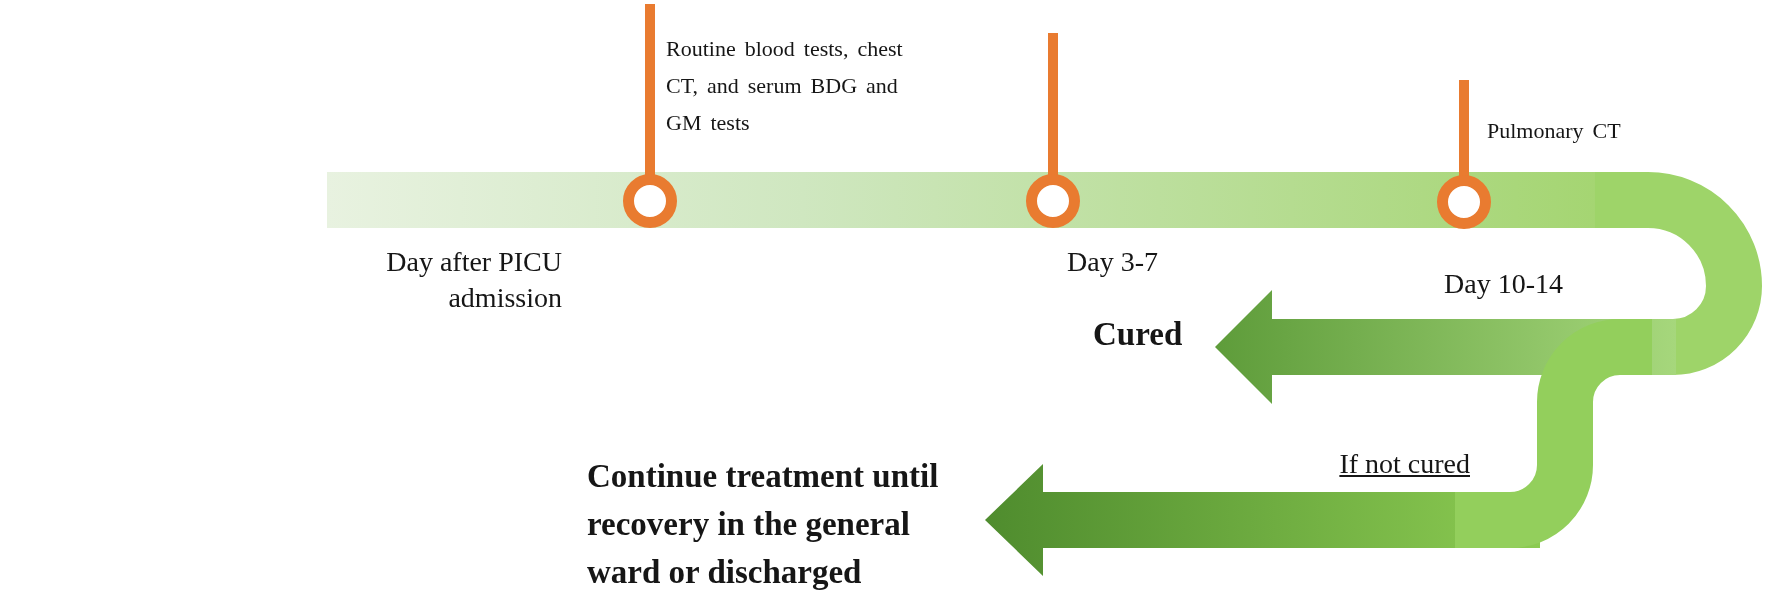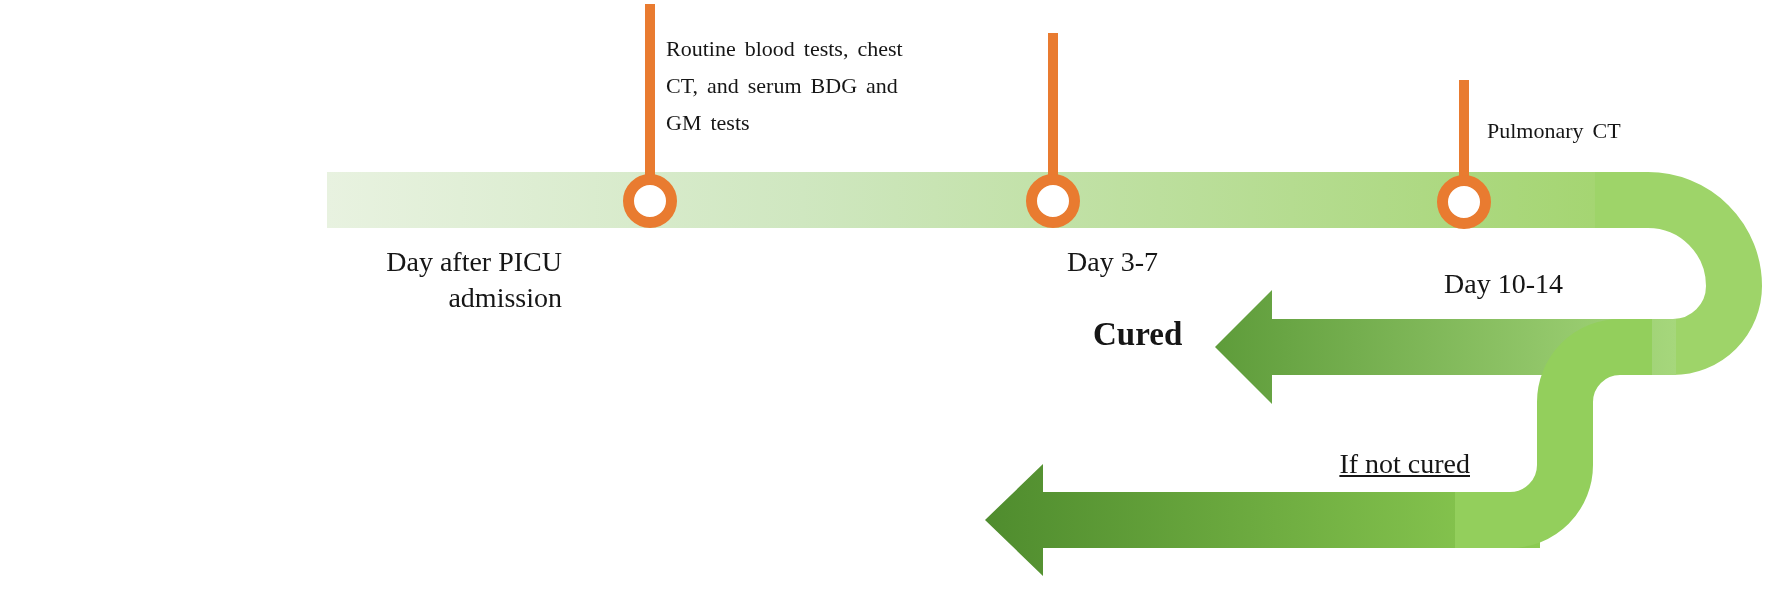--- a/index.html
+++ b/index.html
@@ -65,14 +65,17 @@
 GM tests</div>
   <div class="txt annotation" style="left:1487px;top:112px;width:280px;">Pulmonary CT</div>
 
   <div class="txt daylabel" style="left:342px;top:244px;width:220px;">Day after PICU
 admission</div>
   <div class="txt daylabel" style="left:958px;top:244px;width:200px;">Day 3-7</div>
   <div class="txt daylabel" style="left:1363px;top:244px;width:200px;margin-top:22px;">Day 10-14</div>
 
   <div class="txt biglabel" style="left:1093px;top:312px;">Cured</div>
   <div class="txt daylabel" style="left:1270px;top:446px;width:200px;text-decoration:underline;">If not cured</div>
+  <div class="txt biglabel" style="left:587px;top:452px;line-height:48px;">Continue treatment until
+recovery in the general
+ward or discharged</div>
 
 </div>
 
 </body></html>

